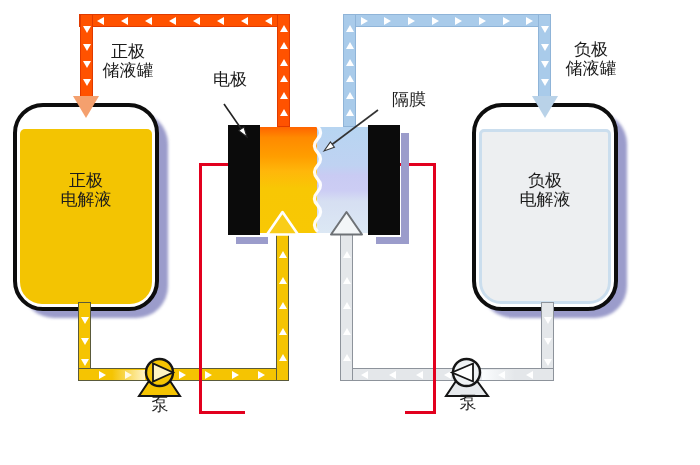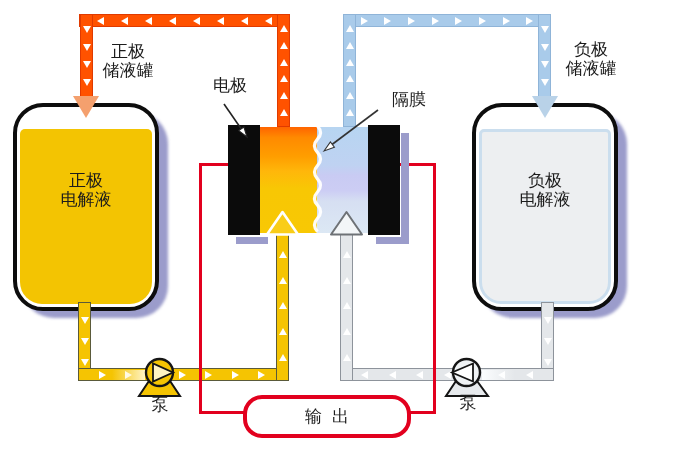--- a/index.html
+++ b/index.html
@@ -170,23 +170,20 @@
       <div>电解液</div>
     </div>
   </div>
 
   <div class="wire" style="left:199px;top:163px;width:31px;height:3px;"></div>
   <div class="wire" style="left:199px;top:163px;width:3px;height:251px;"></div>
   <div class="wire" style="left:199px;top:411px;width:46px;height:3px;"></div>
   <div class="wire" style="left:398px;top:163px;width:38px;height:3px;"></div>
   <div class="wire" style="left:433px;top:163px;width:3px;height:251px;"></div>
   <div class="wire" style="left:405px;top:411px;width:31px;height:3px;"></div>
-  <div class="output-box">
-    <span>输出</span>
-  </div>
 
   <div class="cell-shadow" style="left:236px;top:237px;width:32px;height:7px;"></div>
   <div class="cell-shadow" style="left:401px;top:133px;width:8px;height:111px;"></div>
   <div class="cell-shadow" style="left:376px;top:237px;width:33px;height:7px;"></div>
   <div class="electrode" style="left:228px;"></div>
   <div class="half pos"></div>
   <div class="half neg"></div>
   <div class="electrode" style="left:368px;"></div>
 
   <svg class="overlay-svg" width="700" height="465" viewBox="0 0 700 465">
@@ -219,18 +216,18 @@
   </svg>
 
   <div class="lbl" style="left:92px;top:42px;width:72px;">
     <div>正极</div>
     <div>储液罐</div>
   </div>
   <div class="lbl" style="left:552px;top:40px;width:78px;">
     <div>负极</div>
     <div>储液罐</div>
   </div>
-  <div class="lbl ls" style="left:203px;top:76px;width:54px;font-family:Liberation Serif, serif;">电极</div>
+  <div class="lbl ls" style="left:203px;top:70px;width:54px;font-family:Liberation Serif, serif;">电极</div>
   <div class="lbl ls" style="left:382px;top:90px;width:54px;">隔膜</div>
   <div class="lbl" style="left:147px;top:395px;width:26px;">泵</div>
   <div class="lbl" style="left:455px;top:393px;width:26px;">泵</div>
 
 </div>
 
 </body></html>

